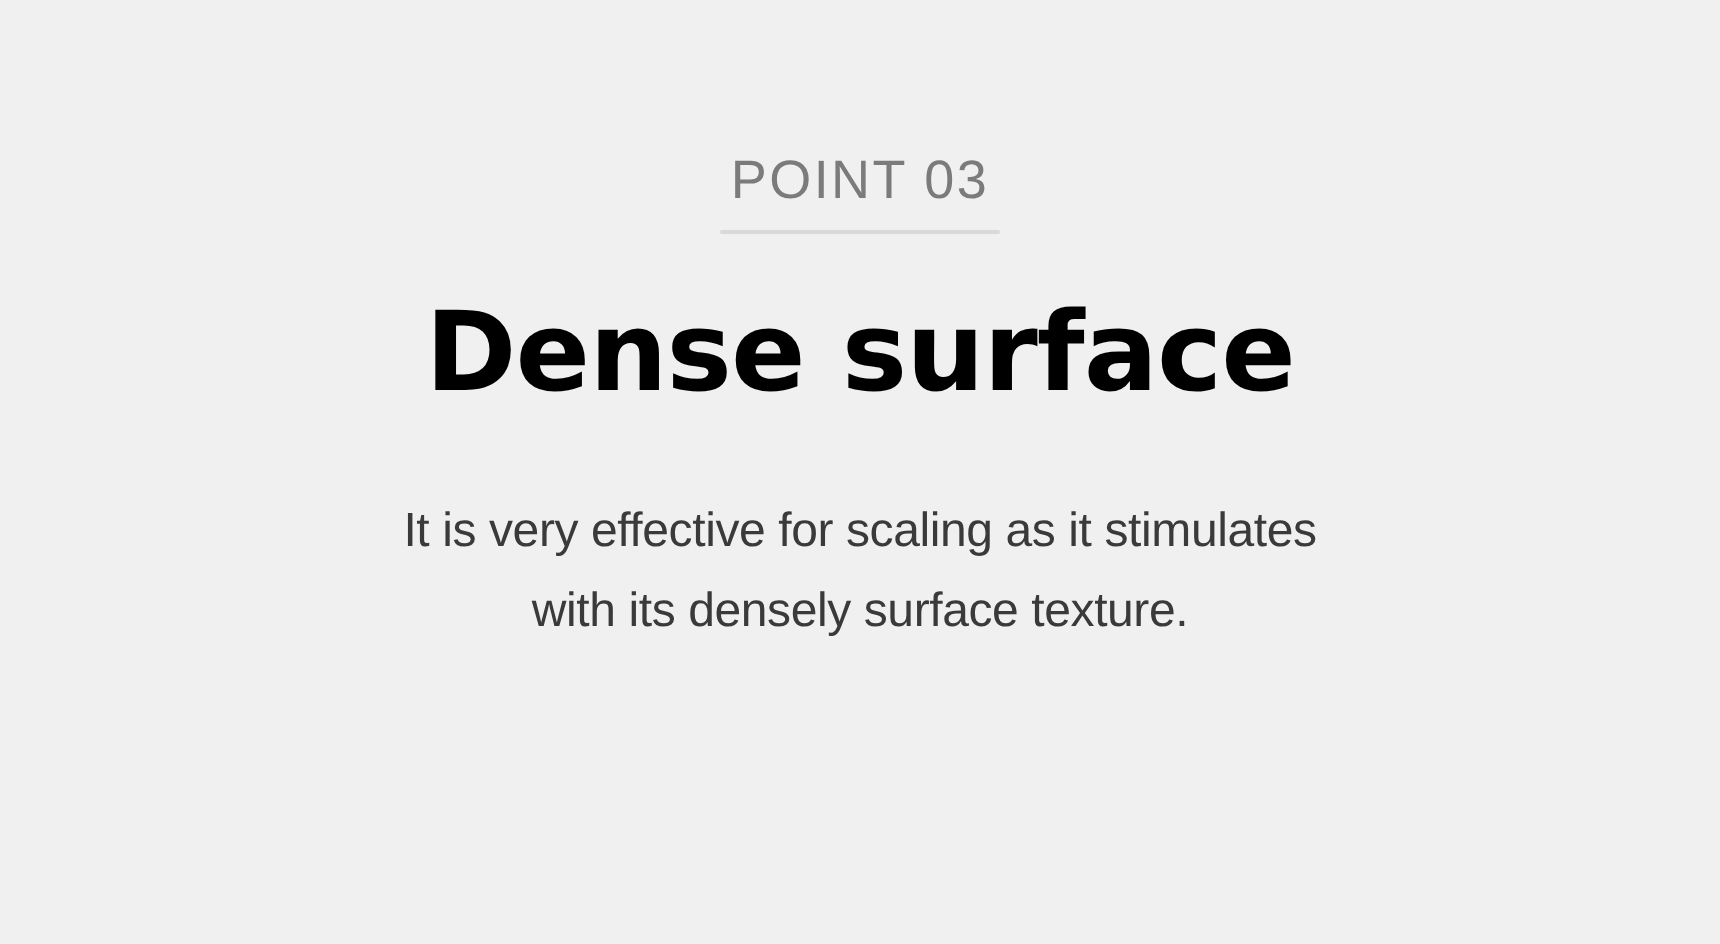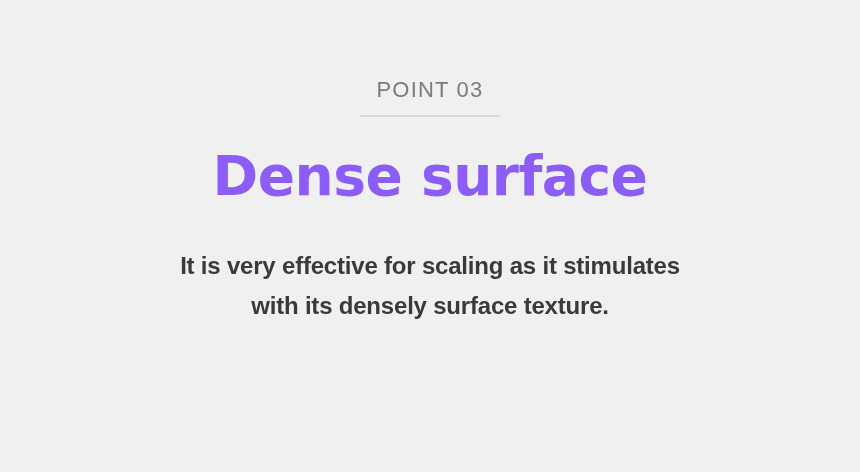--- a/index.html
+++ b/index.html
@@ -28,21 +28,21 @@
   
   .eyebrow-block {
     margin-top: 74px;
     display: flex;
     flex-direction: column;
     align-items: center;
   }
 
   .eyebrow-label {
     font-family: "Liberation Sans", sans-serif;
-    font-size: 22px;
+    font-size: 27px;
     font-weight: 400;
     letter-spacing: 1.2px;
     color: #7b7b7b;
     line-height: 32px;
     white-space: nowrap;
   }
 
   .eyebrow-rule {
     width: 140px;
     height: 2px;
@@ -58,42 +58,42 @@
     color: #249338;
     font-family: "DejaVu Sans", sans-serif;
   }
 
   .headline-line-1 {
     display: block;
     font-size: 55px;
     font-weight: 600;
     line-height: 64px;
     letter-spacing: -0.5px;
-    color: #8b5cf6;
+    color: #000000;
     white-space: nowrap;
   }
 
   .headline-line-2 {
     display: block;
     font-size: 58px;
     font-weight: 900;
     line-height: 66px;
     letter-spacing: -0.8px;
     color: #1f8c34;
     white-space: nowrap;
   }
 
   
   .body-copy {
     margin-top: 38px;
     text-align: center;
     color: #3a3a3a;
     font-family: "Liberation Sans", sans-serif;
     font-size: 24px;
-    font-weight: 700;
+    font-weight: 400;
     line-height: 40px;
     letter-spacing: -0.2px;
   }
 
   .body-line {
     display: block;
     white-space: nowrap;
   }
 </style>
 </head>

